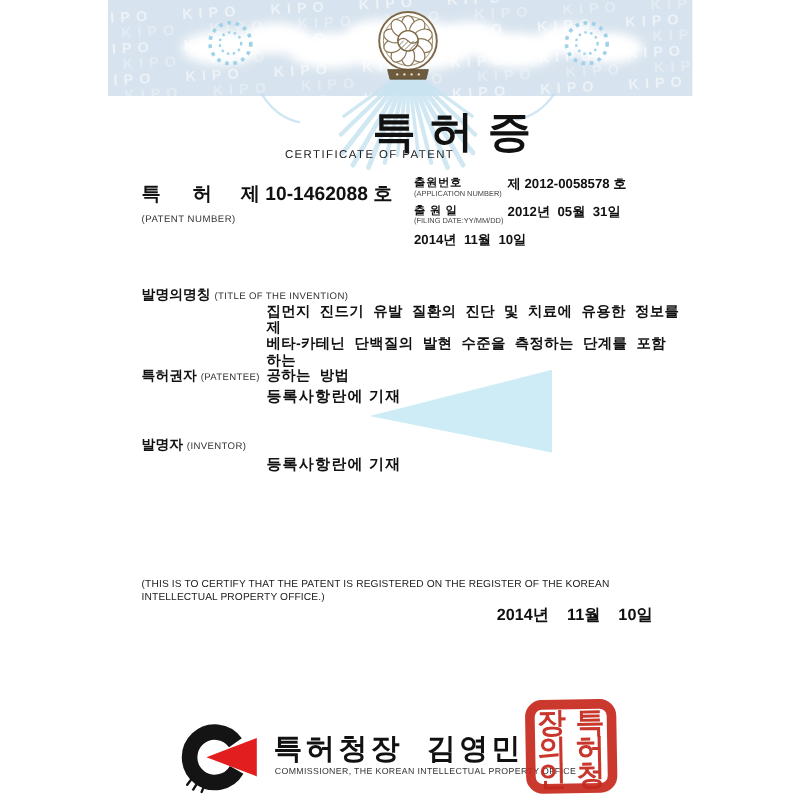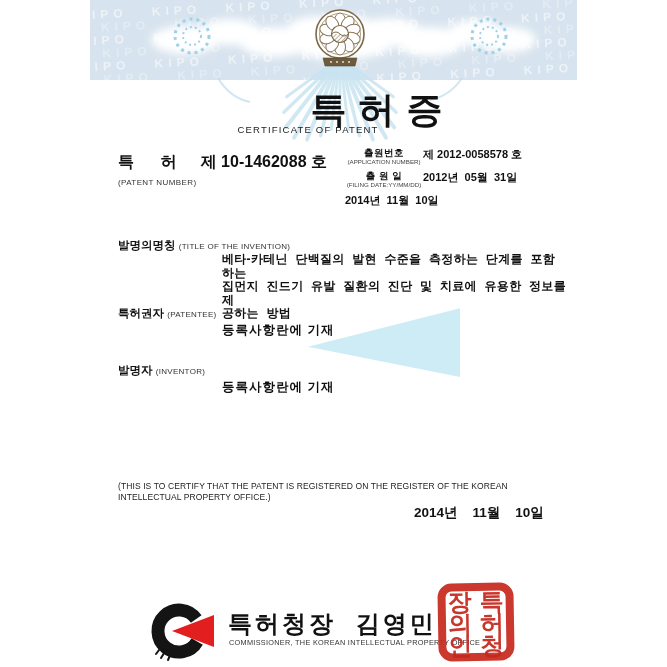--- a/index.html
+++ b/index.html
@@ -23,21 +23,21 @@
   .cert-sub{left:0;top:124px;width:616px;text-align:center;font-size:9.5px;
             letter-spacing:1.2px;color:#222;z-index:2;}
 
   
   .pn-row{left:118px;top:152px;font-size:16px;font-weight:bold;display:flex;gap:24px;}
   .pn-caption{left:118px;top:178px;font-size:8px;letter-spacing:.4px;color:#333;}
 
   
   .meta{left:345px;top:148px;width:230px;}
   .meta-row{display:flex;align-items:flex-start;margin-bottom:6px;}
-  .meta-labels{width:78px;text-align:center;}
+  .meta-labels{width:78px;}
   .meta-ko{font-size:9.5px;font-weight:bold;letter-spacing:.5px;line-height:10px;}
   .meta-en{font-size:6.2px;color:#444;line-height:7px;}
   .meta-val{font-size:11px;font-weight:bold;white-space:pre;line-height:11px;padding-top:1px;}
 
   
   .sec-label{font-size:11.5px;font-weight:bold;}
   .sec-label .en{font-size:8px;font-weight:normal;color:#333;letter-spacing:.3px;}
   .inv-label{left:118px;top:238px;}
   .inv-lines{left:222px;top:253px;width:345px;font-size:12px;font-weight:bold;
              line-height:13.6px;letter-spacing:.3px;word-spacing:4px;}
@@ -190,22 +190,22 @@
     <div class="meta-row">
       <div class="meta-val">2014년  11월  10일</div>
     </div>
   </div>
 
   <div class="abs sec-label inv-label">
     <span>발명의명칭</span>
     <span class="en"> </span><span class="en">(TITLE OF THE INVENTION)</span>
   </div>
   <div class="abs inv-lines">
+    <div>집먼지 진드기 유발 질환의 진단 및 치료에 유용한 정보를 제</div>
     <div>베타-카테닌 단백질의 발현 수준을 측정하는 단계를 포함하는</div>
-    <div>집먼지 진드기 유발 질환의 진단 및 치료에 유용한 정보를 제</div>
     <div>공하는 방법</div>
   </div>
 
   <div class="abs triangle"></div>
 
   <div class="abs sec-label ptee-label">
     <span>특허권자</span>
     <span class="en"> </span><span class="en">(PATENTEE)</span>
   </div>
   <div class="abs ptee-val">등록사항란에 기재</div>

